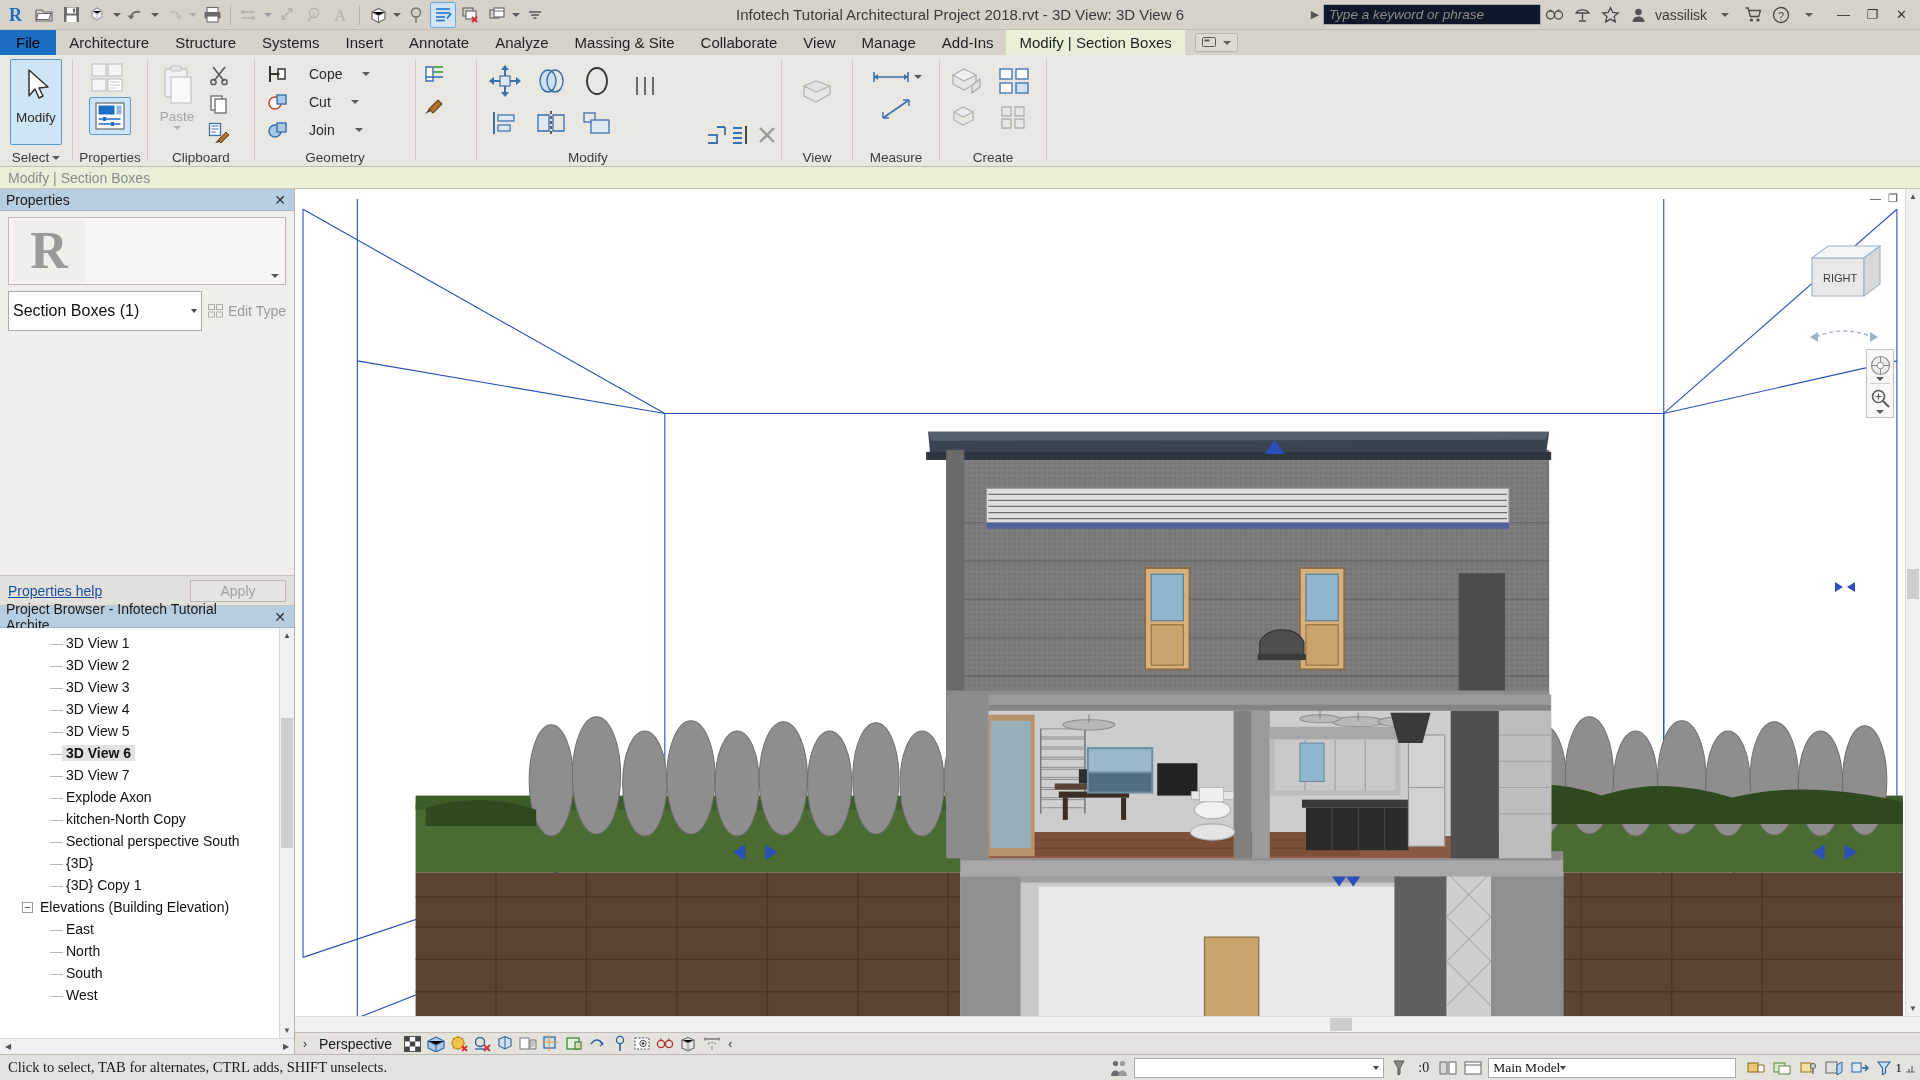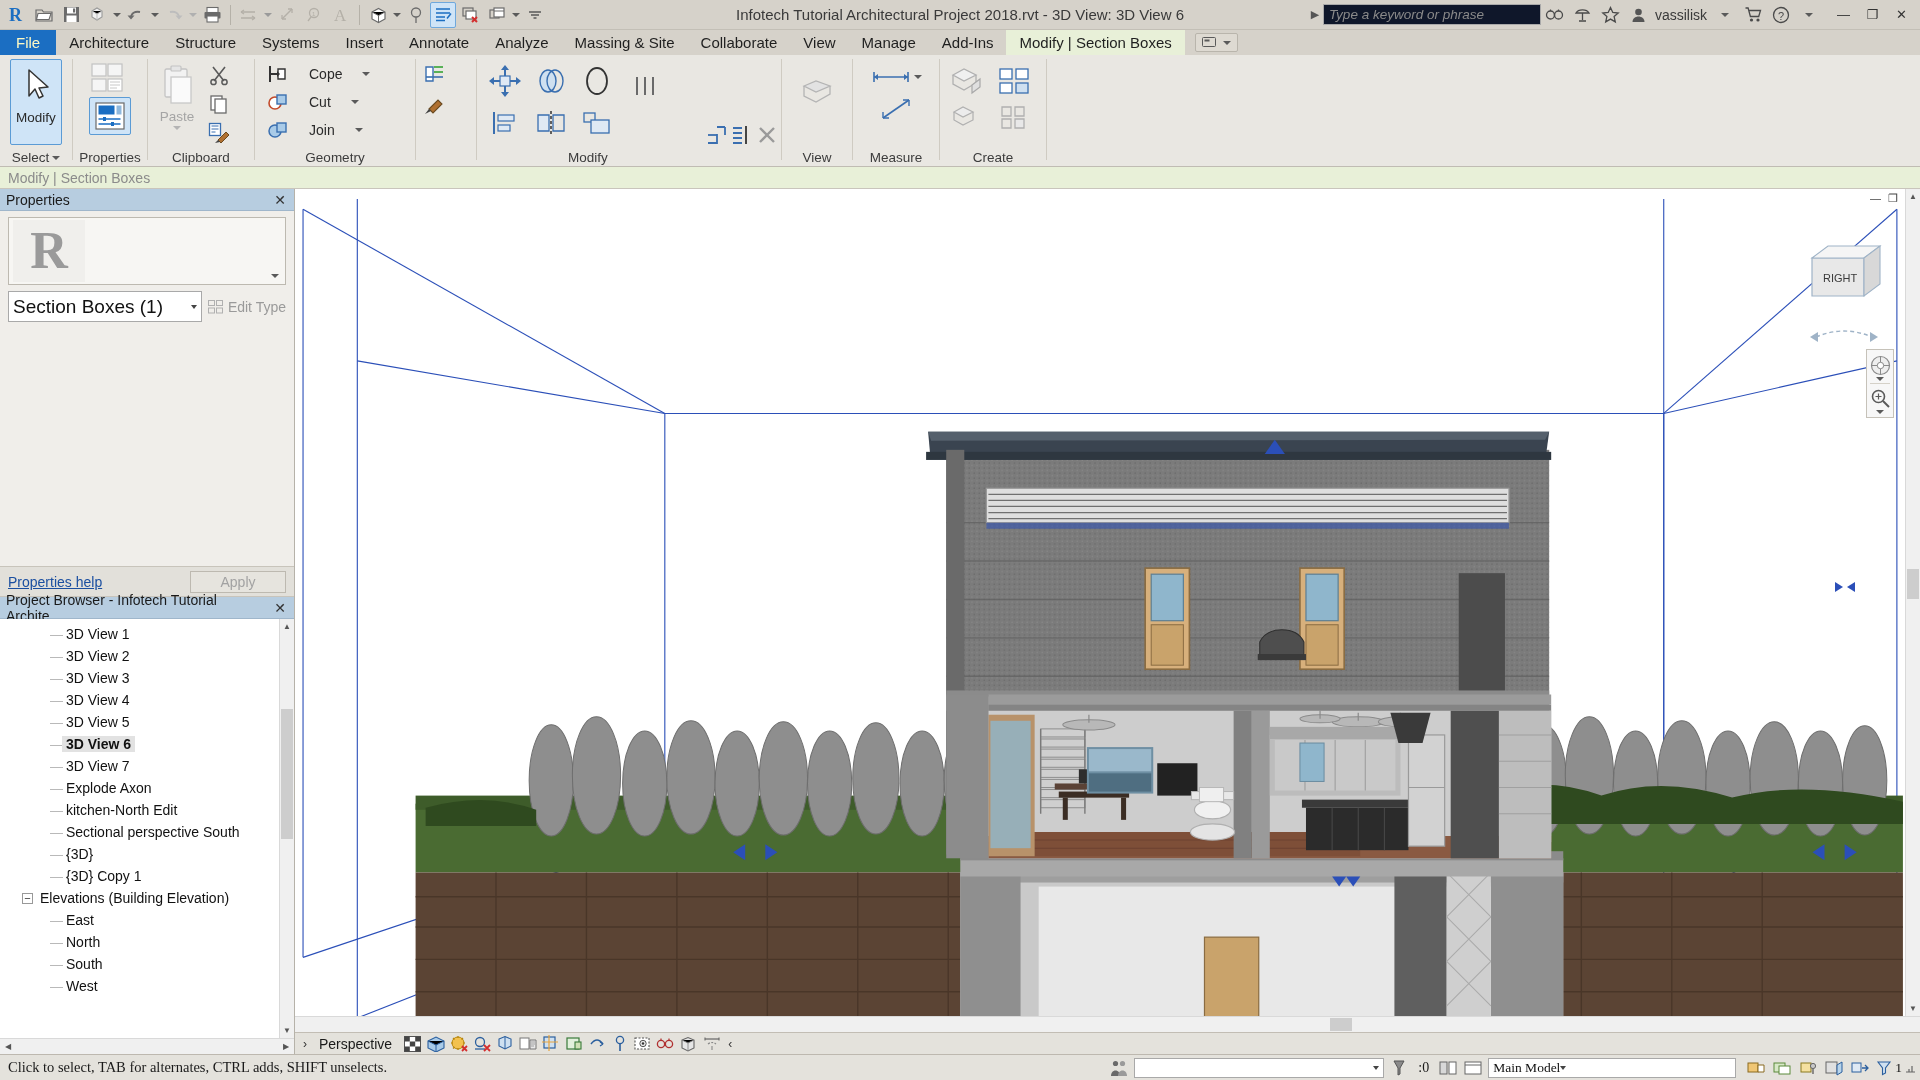--- a/index.html
+++ b/index.html
@@ -48,21 +48,21 @@
 
   
   .tabs {
     height: 25px; background: #d6d2ca; display: flex; align-items: flex-end;
     padding-left: 0; flex: none; position: relative;
   }
   .tab {
     padding: 0 13px; height: 25px; line-height: 25px; font-size: 15px; color: #1f1f1f;
     white-space: nowrap;
   }
-  .tab.file { background: #1b6ec2; color: #fef9c3; padding: 0 16px; }
+  .tab.file { background: #1b6ec2; color: #000000; padding: 0 16px; }
   .tab.active-ctx { background: #e8f0d8; color: #1f1f1f; }
   .tab-extra { margin-left: 10px; display: flex; align-items: center; height: 25px; }
   .tab-pill {
     display: inline-flex; align-items: center; gap: 5px;
     border: 1px solid #b9b5ac; background: #dedad2; height: 19px; padding: 0 6px; border-radius: 2px;
   }
 
   
   .ribbon {
     height: 112px; background: #e9e7e2; border-bottom: 1px solid #c0bcb3;
@@ -115,22 +115,22 @@
   }
   .r-logo {
     width: 72px; height: 62px; margin-left: 4px; display: flex; align-items: center; justify-content: center;
     background: #f0efec;
     font-family: "Liberation Serif", serif; font-size: 52px; font-weight: bold; color: #9a9a9a;
     line-height: 1;
   }
   .type-caret { position: absolute; right: 6px; bottom: 6px; }
   .sel-row { display: flex; align-items: center; padding: 0 8px 6px 8px; gap: 6px; }
   .sel-combo {
-    flex: 1; height: 31px; background: #fff; border: 1px solid #a9a9a9;
-    display: flex; align-items: center; padding: 0 4px; font-size: 19px; color: #111;
+    flex: 1; height: 40px; background: #fff; border: 1px solid #a9a9a9;
+    display: flex; align-items: center; padding: 0 4px; font-size: 16px; color: #111;
   }
   .sel-combo .cv { flex: 1; }
   .edit-type { display: flex; align-items: center; gap: 4px; font-size: 14px; color: #9a9a9a; }
   .props-grid { height: 238px; background: #f0eeea; }
   .props-foot {
     height: 30px; background: #e2e0da; border-top: 1px solid #c8c4bb;
     display: flex; align-items: center; padding: 0 8px; gap: 8px;
   }
   .props-help { font-size: 14px; color: #1b4fa0; text-decoration: underline; }
   .apply-btn {
@@ -794,21 +794,21 @@
             <div class="tnode" style="padding-left: 50px;">
               <span class="tdash">—</span>
               <span class="tlabel">3D View 7</span>
             </div>
             <div class="tnode" style="padding-left: 50px;">
               <span class="tdash">—</span>
               <span class="tlabel">Explode Axon</span>
             </div>
             <div class="tnode" style="padding-left: 50px;">
               <span class="tdash">—</span>
-              <span class="tlabel">kitchen-North Edit</span>
+              <span class="tlabel">kitchen-North Copy</span>
             </div>
             <div class="tnode" style="padding-left: 50px;">
               <span class="tdash">—</span>
               <span class="tlabel">Sectional perspective South</span>
             </div>
             <div class="tnode" style="padding-left: 50px;">
               <span class="tdash">—</span>
               <span class="tlabel">{3D}</span>
             </div>
             <div class="tnode" style="padding-left: 50px;">

